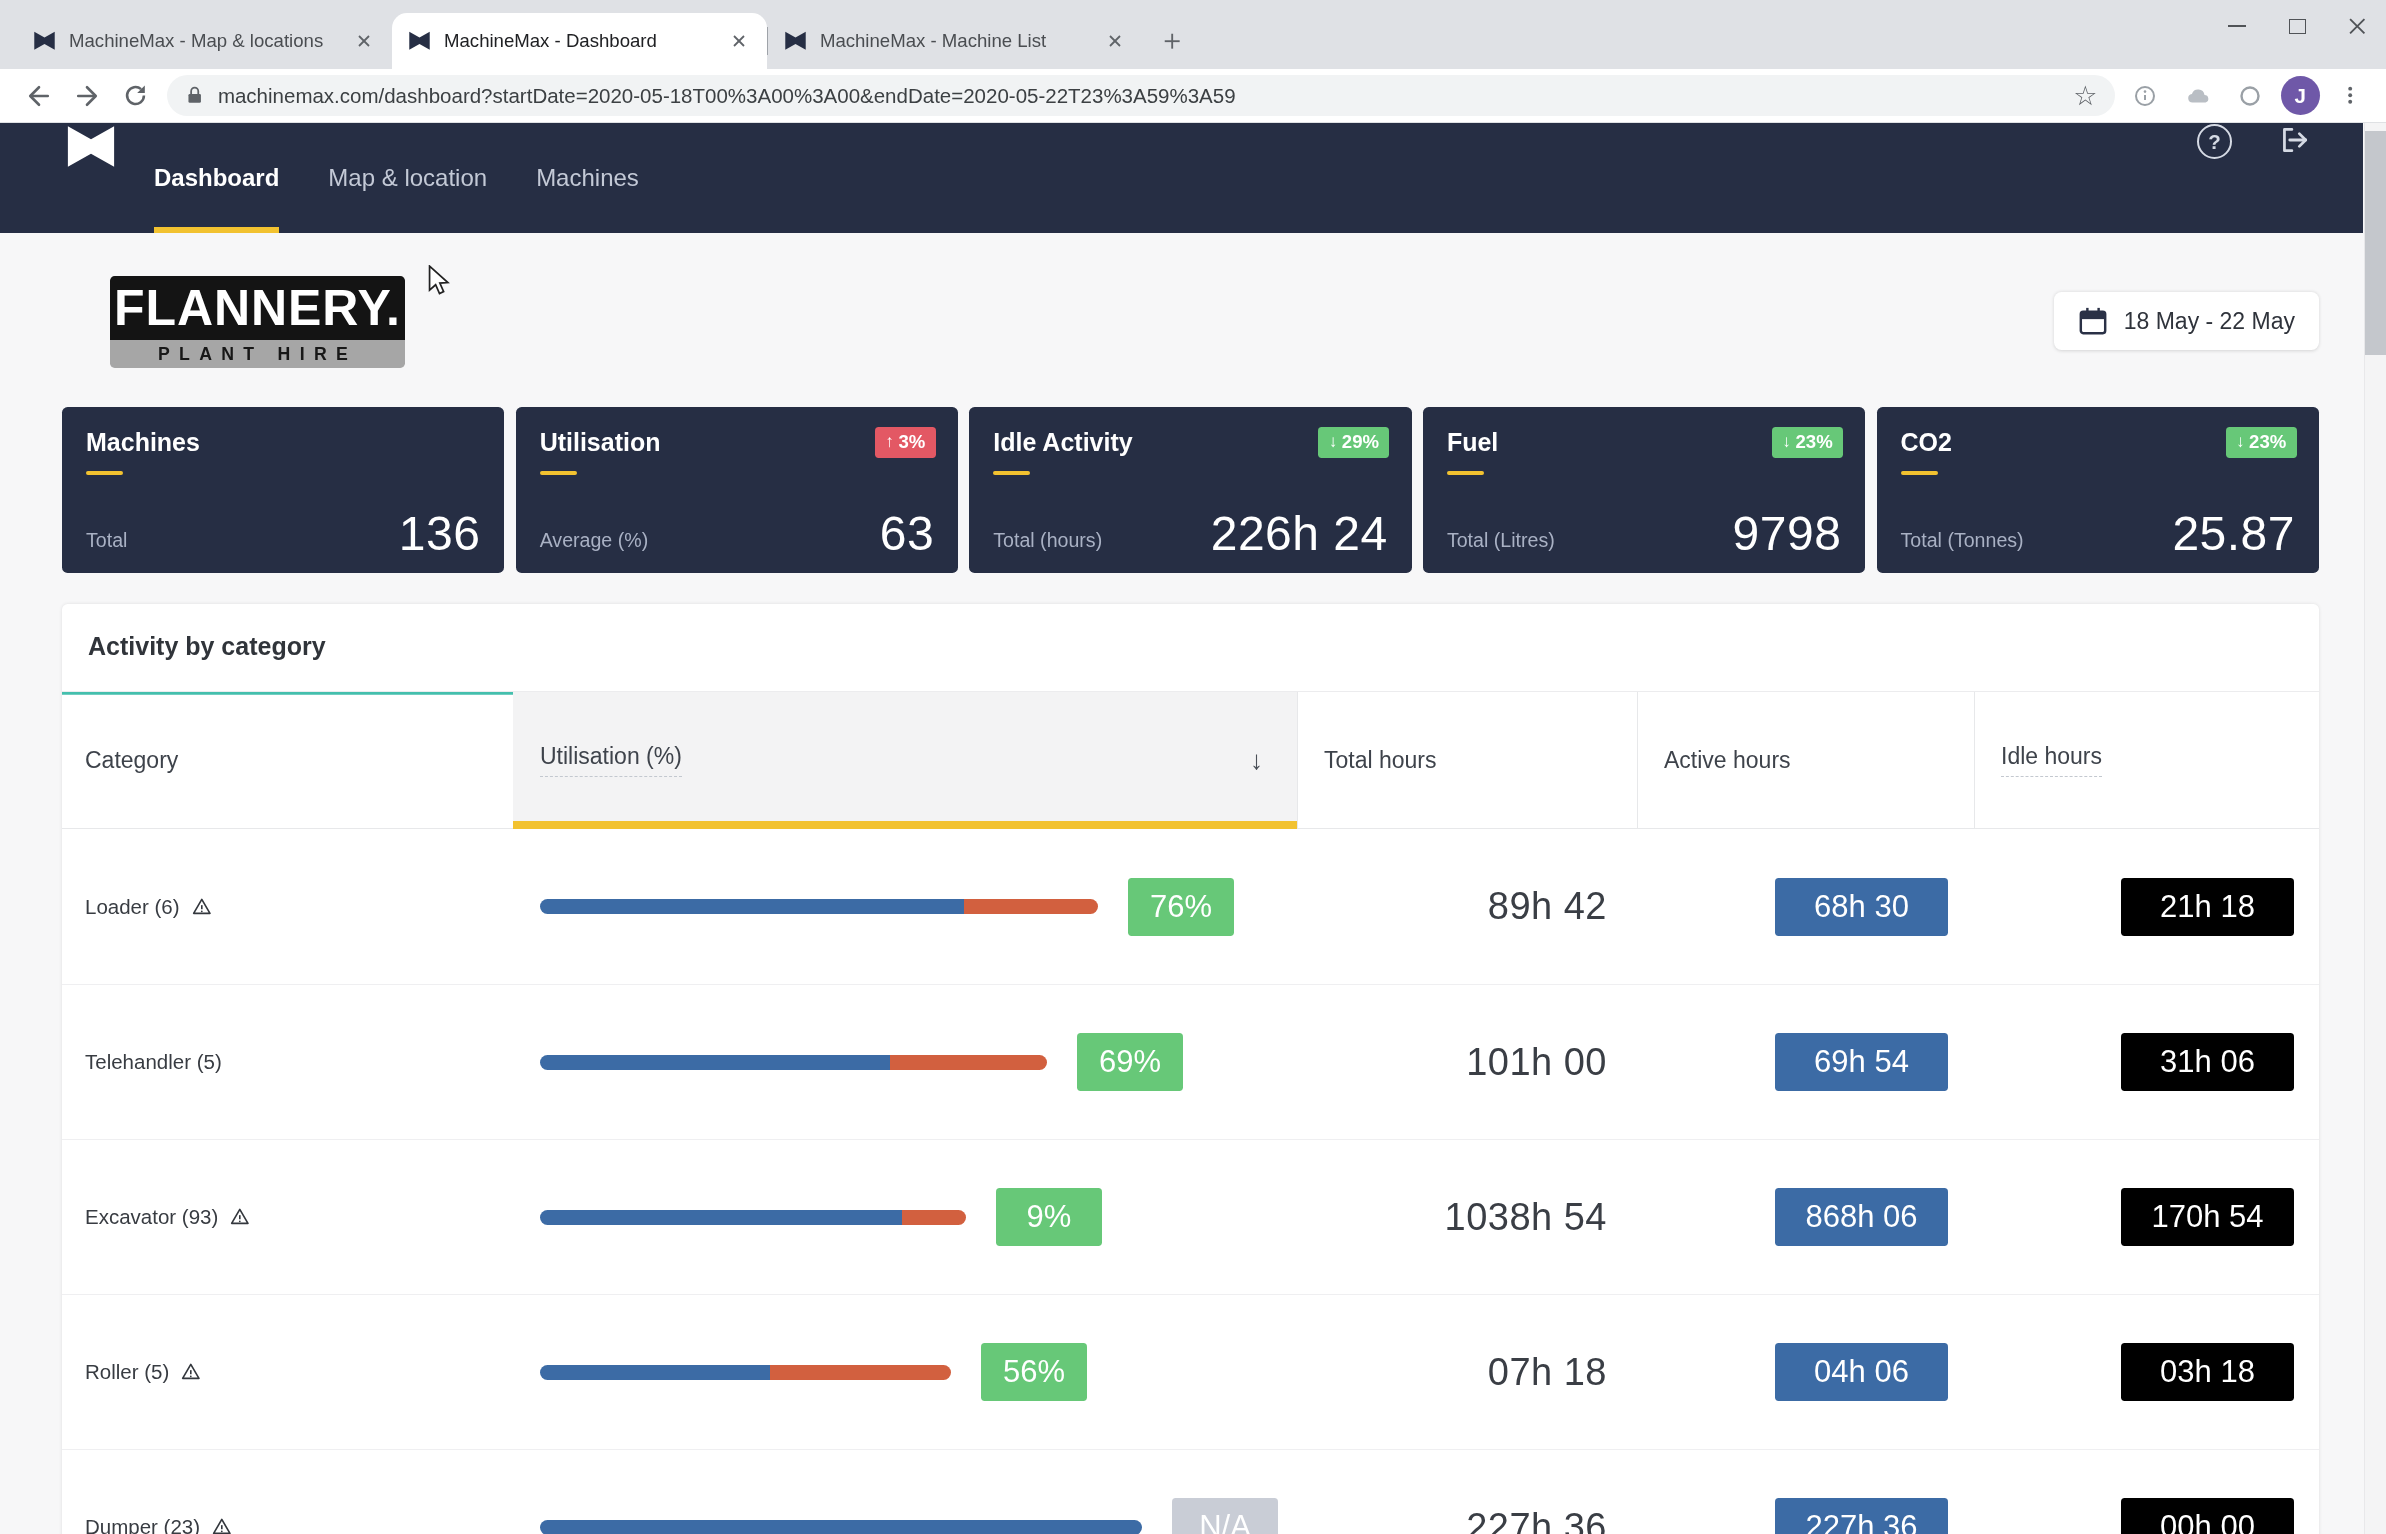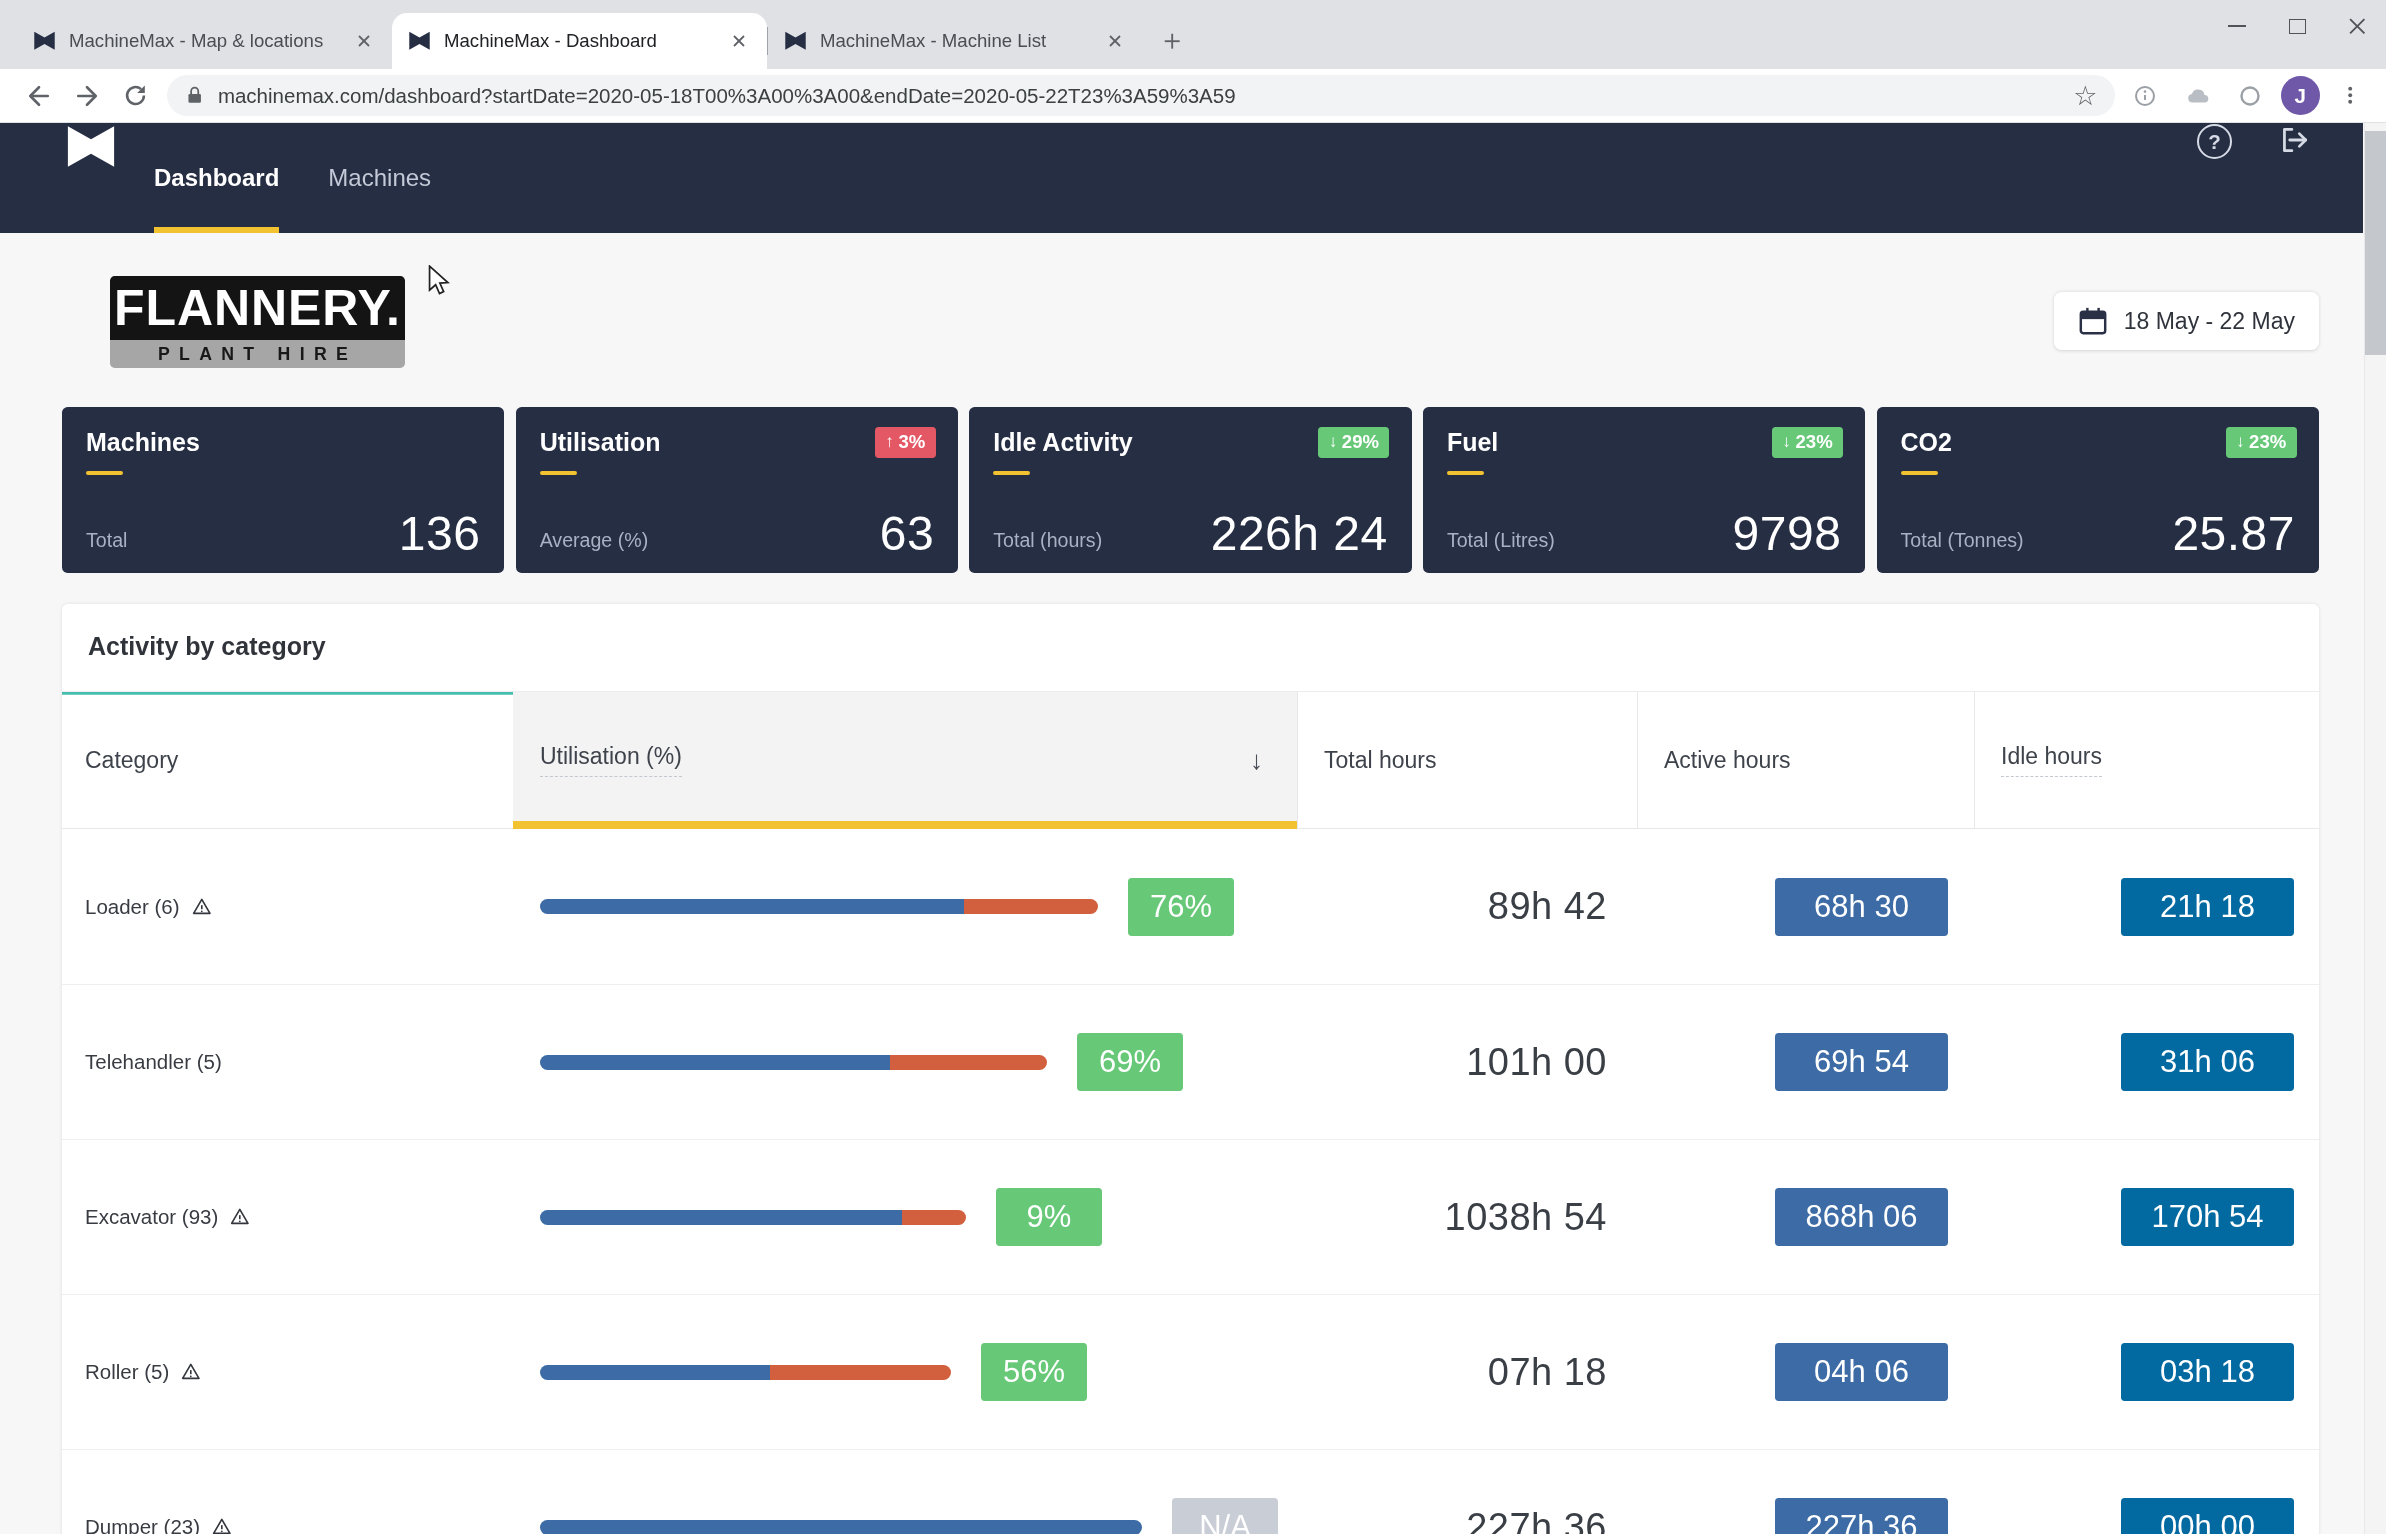--- a/index.html
+++ b/index.html
@@ -92,21 +92,21 @@
   .badge-util { min-width:106px; height:58px; border-radius:3.7px; display:flex; align-items:center; justify-content:center;
                 padding:0 17px; font-size:31px; color:#fff; font-weight:400; flex:none; }
   .badge-util.green { background:#67C878; }
   .badge-util.na { background:#C9CDD6; }
   .td-total { width:340px; justify-content:flex-end; padding-right:30px; font-size:38px; font-weight:300; color:#3A3E45; letter-spacing:0.5px; }
   .td-active { width:337px; justify-content:flex-end; padding-right:26px; }
   .td-idle { flex:1; justify-content:flex-end; padding-right:25px; }
   .badge-rect { width:173px; height:58px; border-radius:3.7px; display:flex; align-items:center; justify-content:center;
                 font-size:31px; font-weight:300; color:#fff; }
   .badge-rect.blue { background:#3C6BA5; }
-  .badge-rect.orange { background:#0369a1; }
+  .badge-rect.orange { background:#000000; }
 
   .scrollbar { position:absolute; top:123px; right:0; bottom:0; width:23px; background:#F4F4F5; border-left:0.9px solid #E8E8EA; }
   .scrollbar-thumb { position:absolute; top:7.5px; left:0; right:0; height:224px; background:#C4C7CC; }
 
   .mouse-cursor { position:absolute; left:427px; top:265px; z-index:50; }
 </style>
 </head>
 <body>
 
 <div class="tabstrip">
@@ -243,20 +243,21 @@
 
 <div class="page">
 
   <nav class="navbar">
     <span class="brand-logo">
       <svg viewBox="0 0 36 32" width="52" height="47">
           <path d="M2 30 V2 L18 11 L34 2 V30 L18 21 Z" fill="#FFFFFF"></path>
         </svg>
     </span>
     <span class="nav-item active">Dashboard</span>
+    <span class="nav-item">Map &amp; location</span>
     <span class="nav-item">Machines</span>
     <span class="nav-right">
       <span class="help-badge">?</span>
       <span>
         <svg viewBox="0 0 32 32" width="34" height="34" fill="none" stroke="#D5DAE4" stroke-width="2.6" stroke-linecap="round" stroke-linejoin="round">
             <path d="M14 6 H7 V26 H14"></path>
             <line x1="12" y1="16" x2="27" y2="16"></line>
             <polyline points="21,10 27,16 21,22"></polyline>
           </svg>
       </span>

